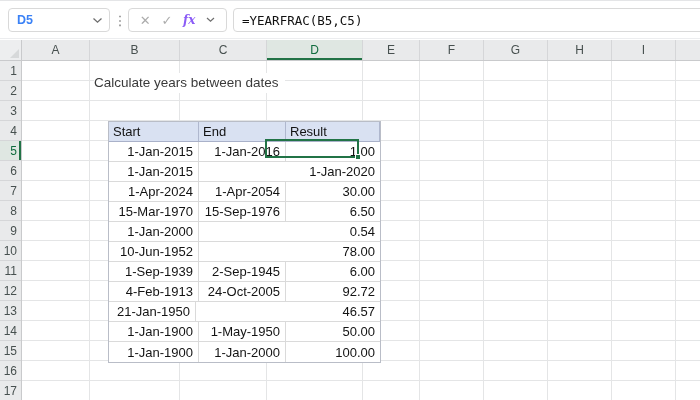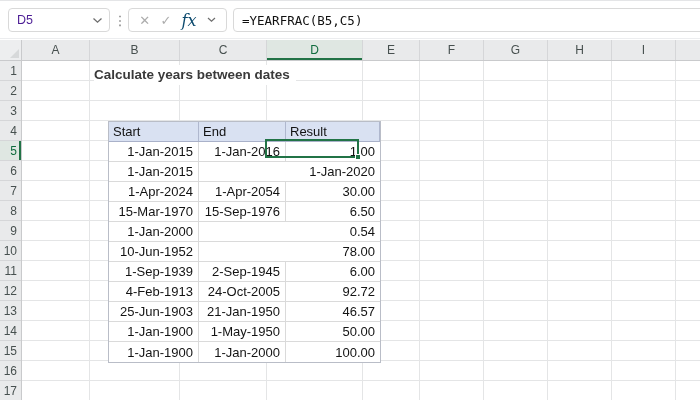--- a/index.html
+++ b/index.html
@@ -7,28 +7,28 @@
   #app {
     position:relative; width:700px; height:400px; overflow:hidden;
     background:#fff; user-select:none;
   }
   
   .fbar { position:absolute; left:0; top:0; width:700px; height:39px;
           background:#fff; border-top:1px solid #E4E5E7; border-bottom:1px solid #ECEDEF; }
   .fbox { position:absolute; top:7px; height:24px; background:#fff;
           border:1px solid #D9D9D9; border-radius:4px; display:flex; align-items:center; }
   .namebox { left:8px; width:102px; padding:0 6px 0 8px; justify-content:space-between; }
-  .namebox .val { font-size:12.5px; color:#4c1d95; }
+  .namebox .val { font-size:12.5px; color:#3b82f6;font-weight:bold; }
   .dots { position:absolute; left:114px; top:7px; height:24px; width:12px;
           display:flex; align-items:center; justify-content:center;
           color:#7A7A7A; font-size:13px; }
   .fxbox { left:128px; width:99px; justify-content:space-evenly; }
   .sym { font-size:13px; color:#ACACAC; line-height:1; }
-  .fx  { font-size:16px; color:#0c4a6e; font-family:"DejaVu Serif", serif;
-         font-style:italic; font-weight:normal; }
+  .fx  { font-size:12px; color:#8b5cf6; font-family:"DejaVu Serif", serif;
+         font-style:italic; font-weight:bold; }
   .formulabox { left:233px; right:-6px; padding-left:8px; }
   .formulabox .ftext { font-family:"DejaVu Sans Mono", monospace; font-size:12.5px; color:#111; white-space:nowrap; }
   .chev { flex:0 0 auto; }
   
   .colheads { position:absolute; left:0; top:40px; width:700px; height:21px;
               background:#E9EAEB; border-bottom:1px solid #C9CACC; display:flex; }
   .corner { width:22px; height:20px; background:#EDEEEF; border-right:1px solid #C9CACC;
             position:relative; }
   .corner .tri { position:absolute; right:2px; bottom:2px; width:0; height:0;
                  border-bottom:9px solid #D7D9DA; border-left:9px solid transparent; }
@@ -43,22 +43,22 @@
         font-size:12px; color:#47504F; display:flex; align-items:center;
         justify-content:flex-end; padding-right:4px; }
   .rh.sel { background:#DFE7E2; color:var(--accent-dark);
             box-shadow:inset -2px 0 0 var(--accent); }
   
   .grid { position:absolute; left:22px; top:61px; width:678px; height:339px;
           background:
             repeating-linear-gradient(to bottom, transparent 0 19px, #E4E5E6 19px 20px);
   }
   .vline { position:absolute; top:0; bottom:0; width:1px; background:#E4E5E6; }
-  .titlecell { position:absolute; left:72px; top:4px; height:20px; line-height:20px;
-               font-size:13.5px; font-weight:bold; color:#3A3A3A; white-space:nowrap;
+  .titlecell { position:absolute; left:72px; top:12px; height:20px; line-height:20px;
+               font-size:13.5px; font-weight:normal; color:#3A3A3A; white-space:nowrap;
                background:#fff; padding-right:6px; }
   
   .xltable { position:absolute; left:86px; top:60px; width:273px;
              background:#fff; border:1px solid #B9BDC7; }
   .trow { display:flex; height:20px; border-bottom:1px solid #DADADA; }
   .trow:last-child { border-bottom:none; }
   .trow.head { background:var(--hdrfill); border-bottom:1px solid #A9B1C9; }
   .tcell { height:100%; font-size:13px; color:#131313; display:flex; align-items:center;
            border-right:1px solid #DADADA; padding:0 5px; justify-content:flex-end;
            white-space:nowrap; }
@@ -181,21 +181,20 @@
           <div class="tcell c0">1-Sep-1939</div>
           <div class="tcell c1">2-Sep-1945</div>
           <div class="tcell c2">6.00</div>
         </div>
         <div class="trow">
           <div class="tcell c0">4-Feb-1913</div>
           <div class="tcell c1">24-Oct-2005</div>
           <div class="tcell c2">92.72</div>
         </div>
         <div class="trow">
-          <div class="tcell c0">25-Jun-1903</div>
           <div class="tcell c1">21-Jan-1950</div>
           <div class="tcell c2">46.57</div>
         </div>
         <div class="trow">
           <div class="tcell c0">1-Jan-1900</div>
           <div class="tcell c1">1-May-1950</div>
           <div class="tcell c2">50.00</div>
         </div>
         <div class="trow">
           <div class="tcell c0">1-Jan-1900</div>

